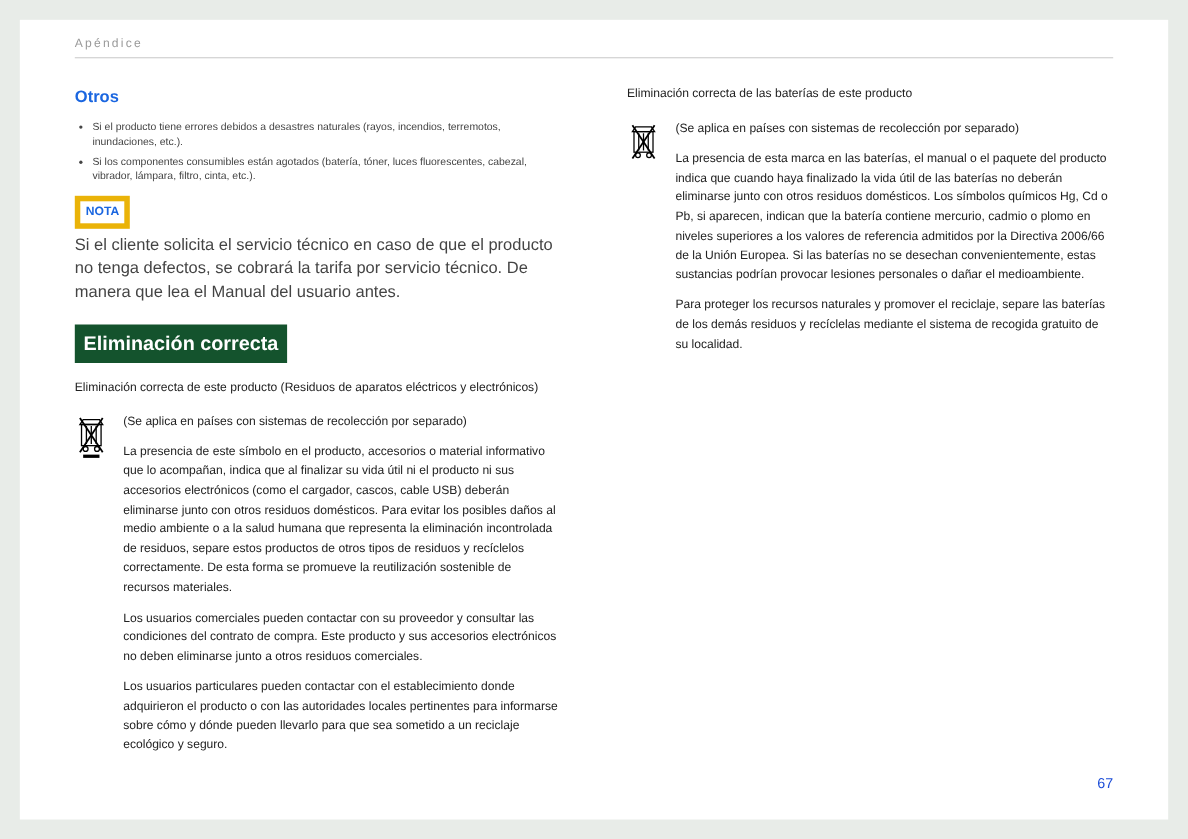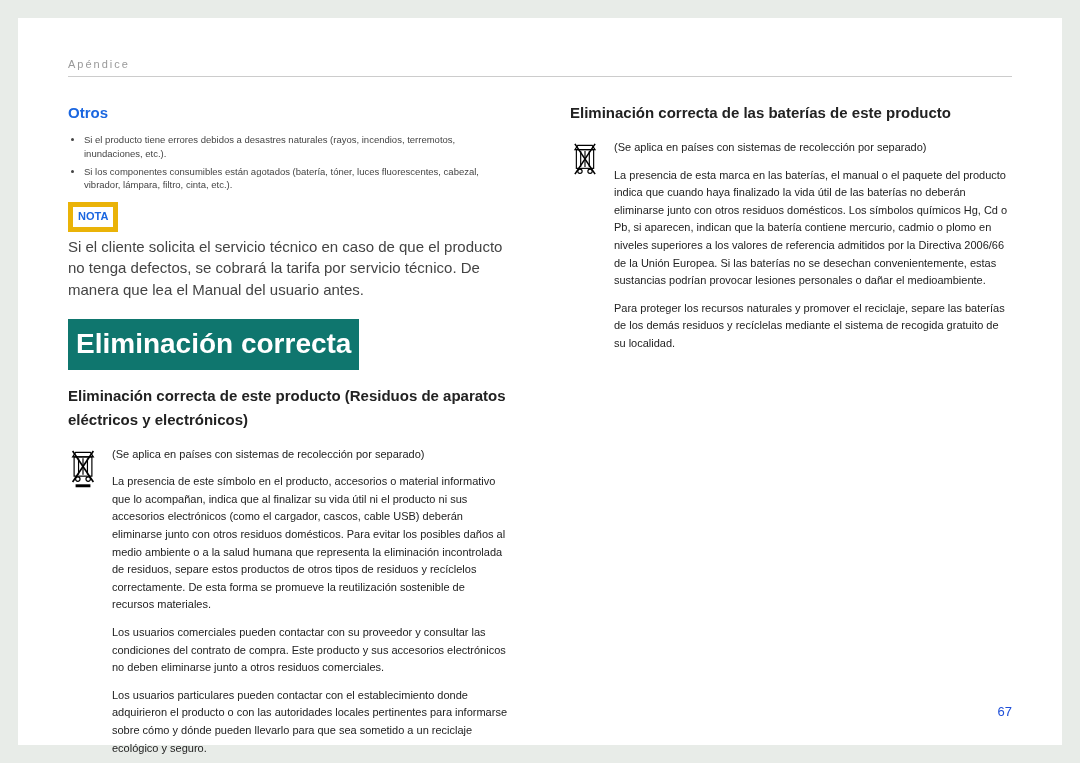--- a/index.html
+++ b/index.html
@@ -7,21 +7,21 @@
     background: #e8ece8;
     font-family: Arial, Helvetica, sans-serif;
     width: 1080px;
     height: 763px;
     padding: 18px;
   }
   .page {
     background: #fff;
     width: 100%;
     height: 100%;
-    padding: 40px 50px 30px 50px;
+    padding: 16px 50px 30px 50px;
     position: relative;
   }
   .header-label {
     color: #999;
     font-size: 11px;
     letter-spacing: 2px;
     padding-bottom: 6px;
     border-bottom: 1px solid #ccc;
     margin-bottom: 24px;
   }
@@ -58,32 +58,31 @@
     padding: 1px 5px;
     margin-bottom: 4px;
   }
   .nota-text {
     font-size: 15px;
     color: #444;
     line-height: 1.45;
     margin-bottom: 18px;
   }
   .h-highlight {
-    background: #0f766e;
+    background: #14532d;
     color: #fff;
-    font-size: 28px;
+    font-size: 18px;
     font-weight: bold;
     padding: 3px 8px;
     display: inline-block;
     margin-bottom: 14px;
   }
   .sub {
-    font-size: 15px;
+    font-size: 11px;
     margin-bottom: 14px;
-    font-weight: bold;
   }
   .iconrow {
     display: flex;
     align-items: flex-start;
     gap: 14px;
   }
   .iconrow p { margin-bottom: 10px; }
   .bin-icon {
     flex-shrink: 0;
     width: 30px;

